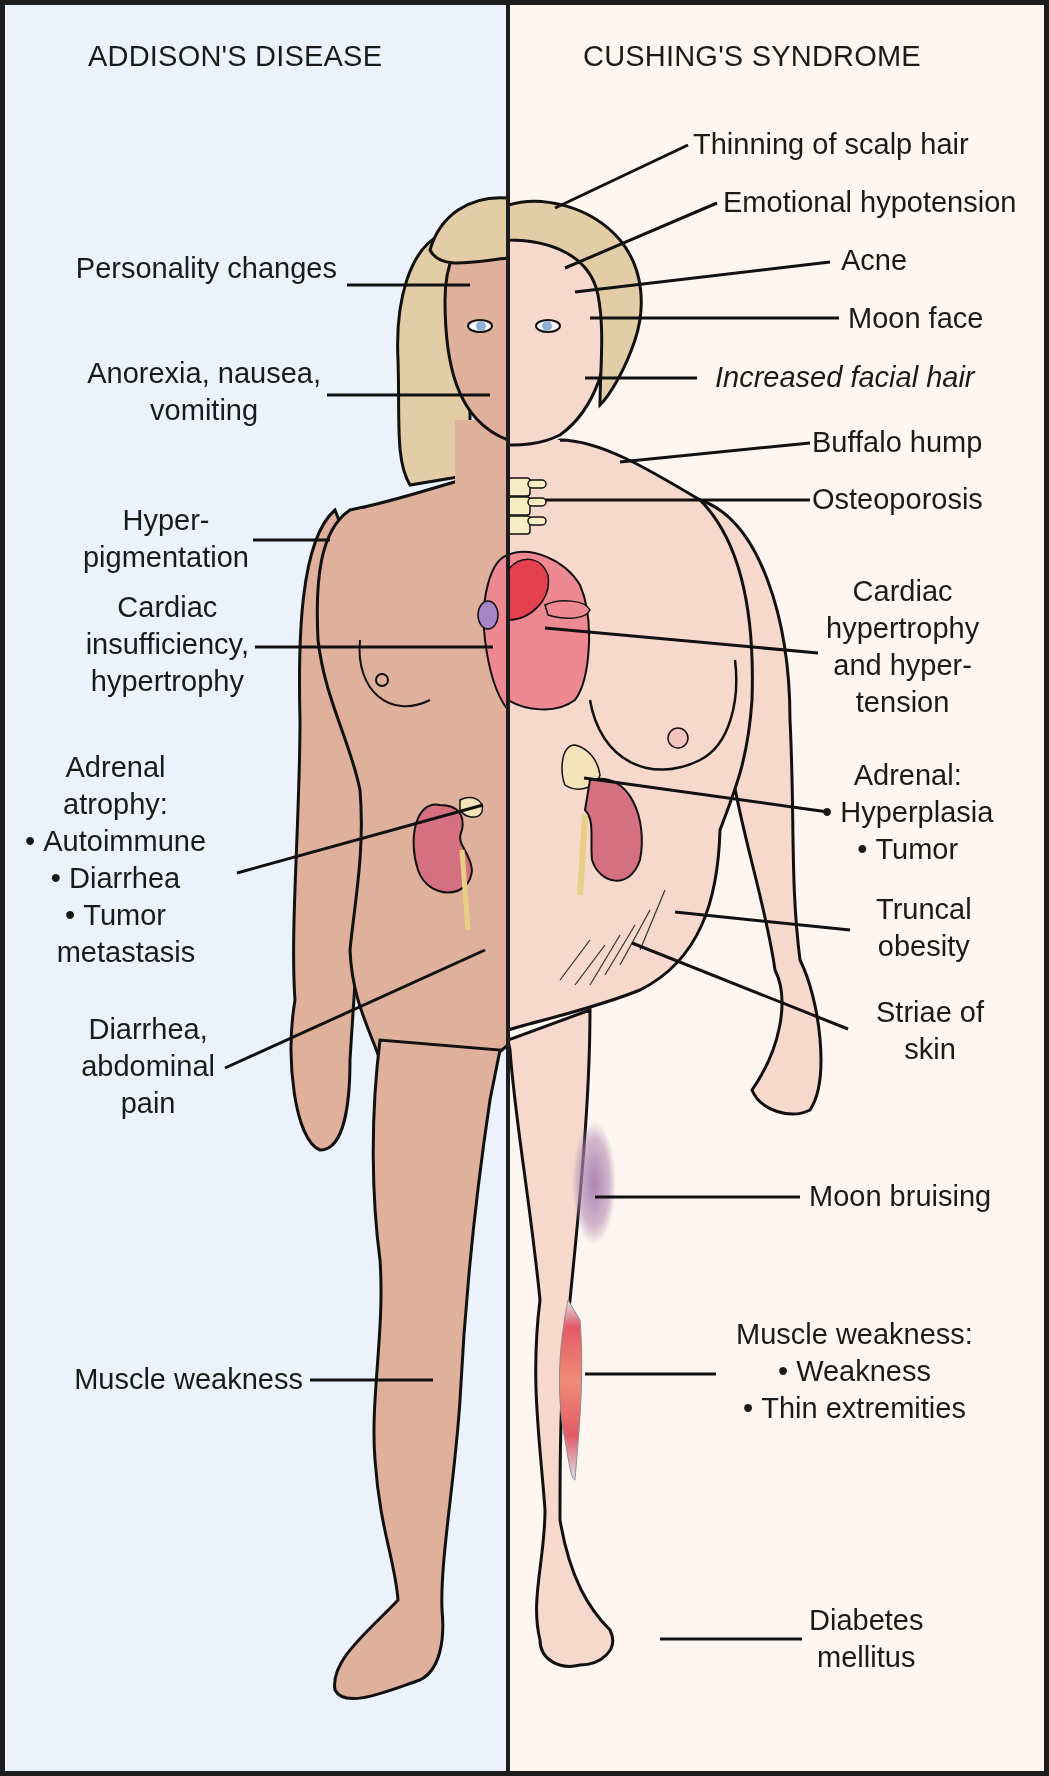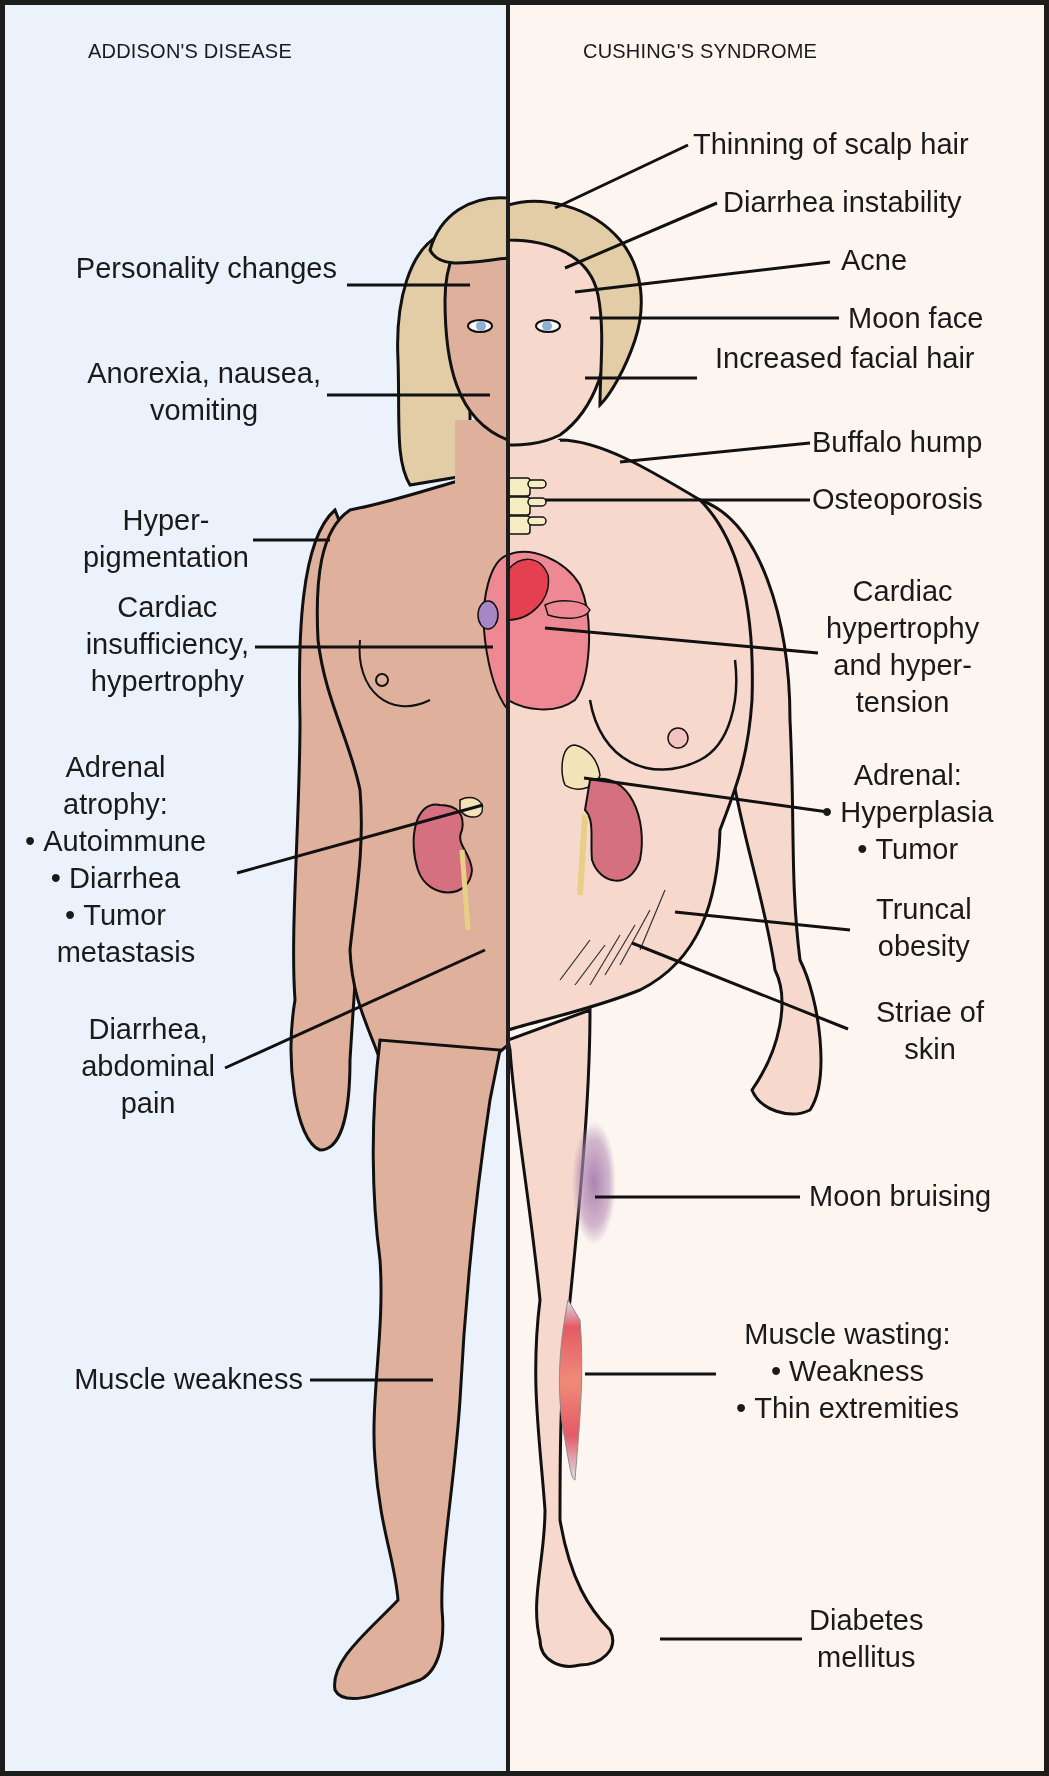--- a/index.html
+++ b/index.html
@@ -2,21 +2,21 @@
 <html><head>
 <meta charset="utf-8">
 <style>
   html,body{margin:0;padding:0;}
   body{width:1049px;height:1776px;position:relative;overflow:hidden;background:#1d1d1d;font-family:"Liberation Sans",sans-serif;color:#1a1a1a;}
   .panel{position:absolute;top:5px;bottom:5px;}
   .panel-left{left:5px;width:501px;}
   .panel-right{left:510px;right:5px;}
   .divider{position:absolute;left:506px;top:0;width:4px;height:1776px;background:#1d1d1d;}
   svg.figure{position:absolute;left:0;top:0;}
-  .title{position:absolute;top:40px;font-size:20px;letter-spacing:0.2px;white-space:nowrap;}
+  .title{position:absolute;top:40px;font-size:29px;letter-spacing:0.2px;white-space:nowrap;}
   .lbl{position:absolute;font-size:29px;line-height:37px;white-space:nowrap;}
   .r{text-align:right;}
   .line{display:block;text-align:center;}
   .bullet::before{content:"\2022\00a0";}
   .indent{padding-left:21px;}
 </style>
 </head>
 <body>
 
 <div class="panel panel-left" style="background:#ECF2FB;"></div>
@@ -187,24 +187,24 @@
   <span class="line">Diarrhea,</span>
   <span class="line">abdominal</span>
   <span class="line">pain</span>
 </div>
 
 <div class="lbl r" style="right:746px;top:1361px;">Muscle weakness</div>
 
 <div class="title" style="left:583px;">CUSHING'S SYNDROME</div>
 
 <div class="lbl" style="left:693px;top:126px;">Thinning of scalp hair</div>
-<div class="lbl" style="left:723px;top:184px;">Diarrhea instability</div>
+<div class="lbl" style="left:723px;top:184px;">Emotional hypotension</div>
 <div class="lbl" style="left:841px;top:242px;">Acne</div>
 <div class="lbl" style="left:848px;top:300px;">Moon face</div>
-<div class="lbl" style="left:715px;top:340px;">Increased facial hair</div>
+<div class="lbl" style="left:715px;top:359px;font-style:italic;">Increased facial hair</div>
 <div class="lbl" style="left:812px;top:424px;">Buffalo hump</div>
 <div class="lbl" style="left:812px;top:481px;">Osteoporosis</div>
 
 <div class="lbl" style="left:826px;top:573px;">
   <span class="line">Cardiac</span>
   <span class="line">hypertrophy</span>
   <span class="line">and hyper-</span>
   <span class="line">tension</span>
 </div>
 
@@ -220,21 +220,21 @@
 </div>
 
 <div class="lbl" style="left:876px;top:994px;">
   <span class="line">Striae of</span>
   <span class="line">skin</span>
 </div>
 
 <div class="lbl" style="left:809px;top:1178px;">Moon bruising</div>
 
 <div class="lbl" style="left:736px;top:1316px;">
-  <span class="line">Muscle wasting:</span>
+  <span class="line">Muscle weakness:</span>
   <span class="line bullet">Weakness</span>
   <span class="line bullet">Thin extremities</span>
 </div>
 
 <div class="lbl" style="left:809px;top:1602px;">
   <span class="line">Diabetes</span>
   <span class="line">mellitus</span>
 </div>
 
 </body></html>

